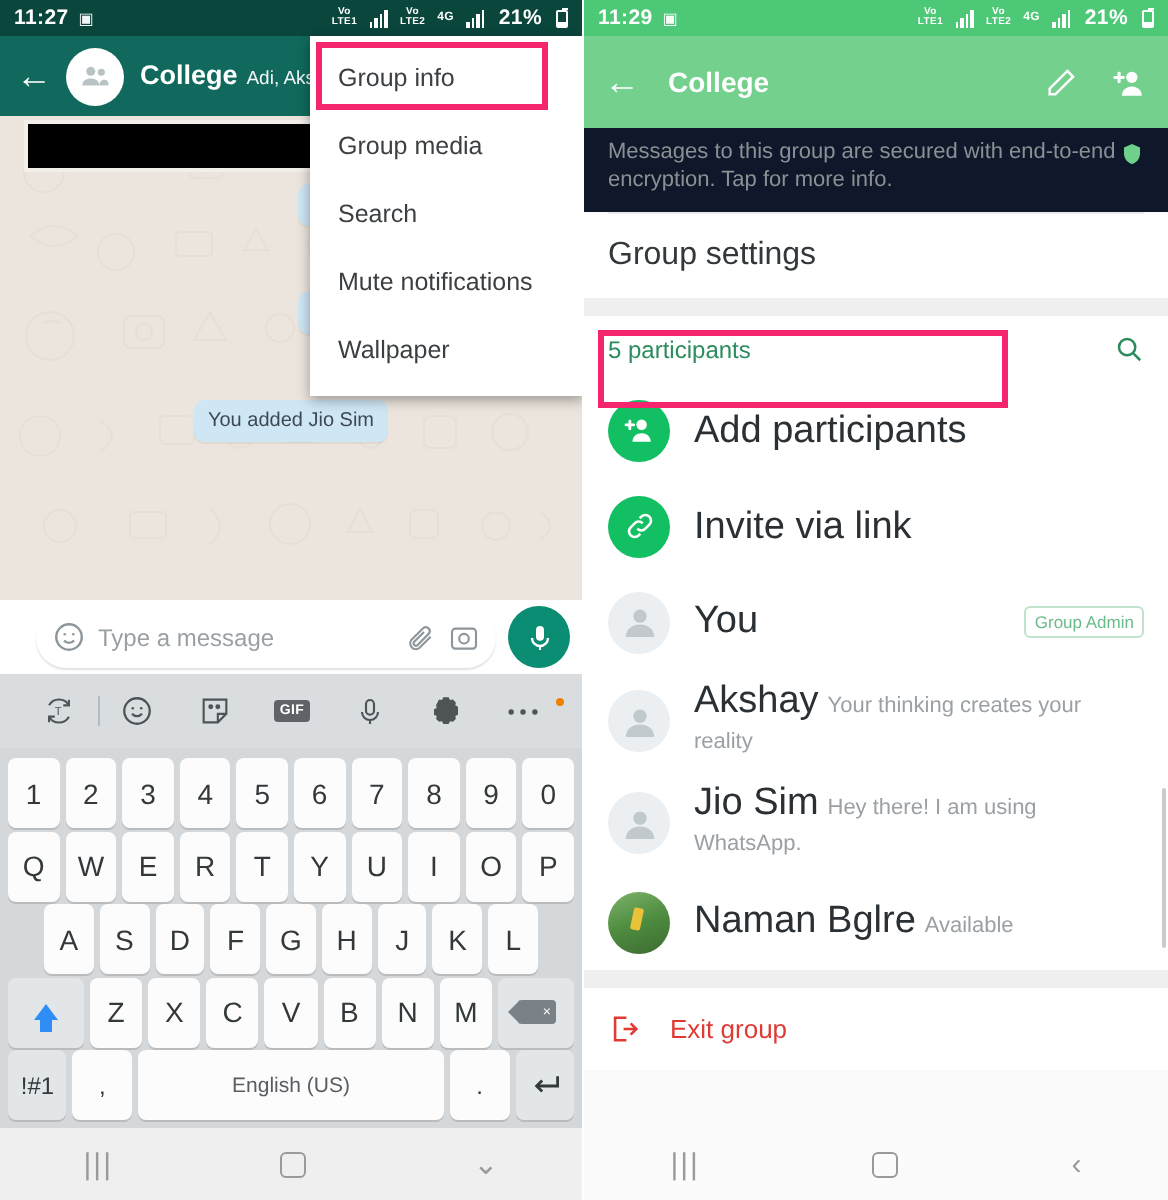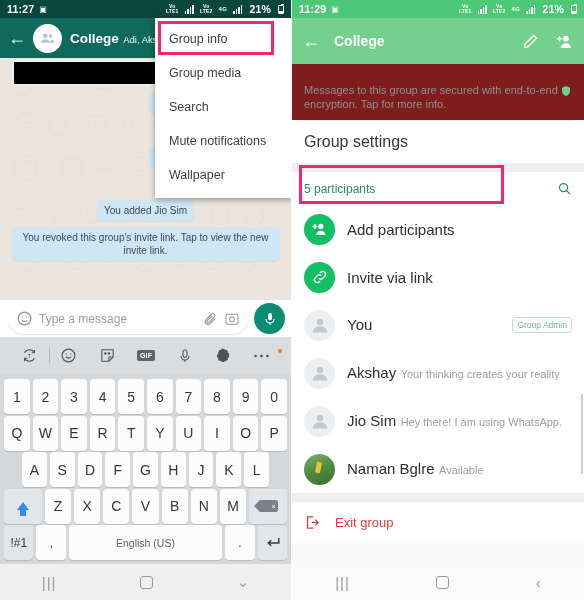--- a/index.html
+++ b/index.html
@@ -64,21 +64,21 @@
   .bubble {
     background: #cfe6f5; color: #3d4a52; font-size: 10px; line-height: 13px;
     border-radius: 5px; padding: 4px 7px; margin: 0 auto 6px auto;
     width: fit-content; max-width: 255px; text-align: center;
     box-shadow: 0 1px 0 rgba(0,0,0,.05);
   }
   .bubble.wide { max-width: 268px; }
 
   
   .input-bar {
-    position: absolute; bottom: 263px; left: 2px; right: 0; height: 37px;
+    position: absolute; bottom: 263px; left: 12px; right: 0; height: 37px;
     display: flex; align-items: center; padding: 0 6px; background: transparent;
   }
   .input-pill {
     flex: 1; height: 30px; background: #fff; border-radius: 16px;
     display: flex; align-items: center; padding: 0 8px; gap: 6px;
     box-shadow: 0 1px 1px rgba(0,0,0,.12);
   }
   .input-placeholder { flex: 1; color: #9aa0a4; font-size: 12px; }
   .ic { color: #8d969b; display: inline-flex; align-items: center; }
   .mic-fab {
@@ -162,21 +162,21 @@
     height: 46px; background: #74d18d; display: flex; align-items: center;
     padding: 0 10px; color: #fff;
   }
   .ih-back { font-size: 18px; margin-right: 14px; }
   .ih-title { font-size: 14px; font-weight: 700; line-height: 16px; }
   .ih-sub { font-size: 10.5px; line-height: 13px; }
   .ih-actions { margin-left: auto; display: flex; align-items: center; gap: 16px; }
 
   .info-body { position: absolute; top: 64px; bottom: 36px; left: 0; right: 0; background: #fafafa; overflow: hidden; }
   .encryption {
-    background: #7f1d1d; padding: 19px 12px 9px 12px; display: flex; align-items: flex-start;
+    background: #0f172a; padding: 5px 12px 9px 12px; display: flex; align-items: flex-start;
   }
   .enc-text { font-size: 11px; color: #8b9094; line-height: 14px; }
   .enc-ic { margin-left: auto; color: #6fd08c; font-size: 10px; padding-top: 2px; }
   .divider { height: 1px; background: #eaeaea; margin: 0 12px; }
   .group-settings {
     background: #fff; height: 42px; display: flex; align-items: center;
     padding: 0 12px; font-size: 16px; color: #33383b;
   }
   .gap { height: 9px; background: #efefef; }
 
@@ -193,21 +193,21 @@
   .circ {
     width: 31px; height: 31px; border-radius: 50%; flex: 0 0 auto;
     display: flex; align-items: center; justify-content: center; color: #fff;
   }
   .circ.green { background: #13bf63; }
   .circ.ph { background: #eceff1; color: #c2c9cd; }
   .circ.img1 { background: linear-gradient(160deg,#6b8fb5 0%,#2d4a6b 45%,#1b2a38 100%); }
   .circ.img2 { background: linear-gradient(160deg,#7cb36a 0%,#4e8c3f 50%,#3c6b33 100%); position: relative; }
   .circ.img2:after{content:"";position:absolute;top:8px;left:12px;width:5px;height:11px;background:#e8c33a;border-radius:1px;transform:rotate(12deg);}
   .row-main { flex: 1; min-width: 0; }
-  .row-title { font-size: 15px; color: #2b3034; line-height: 17px; }
+  .row-title { font-size: 19px; color: #2b3034; line-height: 17px; }
   .row-sub { font-size: 11px; color: #9aa0a4; line-height: 14px; }
   .badge {
     border: 1px solid #bfe3cb; color: #6cbb8b; font-size: 8.5px;
     border-radius: 3px; padding: 2px 4px; margin-left: auto; white-space: nowrap;
   }
   .exit-row {
     background: #fff; display: flex; align-items: center; gap: 14px;
     padding: 12px 12px; color: #e03a35; font-size: 13px;
   }
 
@@ -322,21 +322,20 @@
       </svg>
 
       <div class="blackbox"></div>
 
       <div class="msgs">
         <div class="bubble" style="margin-right:20px;">Jio Sim joined using th</div>
         <div class="bubble" style="margin-right:0;margin-left:auto;padding-right:34px;">Jio Sim</div>
         <div class="bubble" style="margin-right:20px;">Jio Sim joined using th</div>
         <div class="bubble" style="margin-right:0;margin-left:auto;padding-right:34px;">Jio Sim</div>
         <div class="bubble">You added Jio Sim</div>
-        <div class="bubble wide">You revoked this group's invite link. Tap to view the new invite link.</div>
       </div>
     </div>
 
     <div class="input-bar">
       <div class="input-pill">
         <span class="ic">
           <svg width="17" height="17" viewBox="0 0 24 24" fill="none" stroke="#8d969b" stroke-width="1.7">
               <circle cx="12" cy="12" r="9"></circle>
               <circle cx="9" cy="10" r=".9" fill="#8d969b" stroke="none"></circle>
               <circle cx="15" cy="10" r=".9" fill="#8d969b" stroke="none"></circle>

